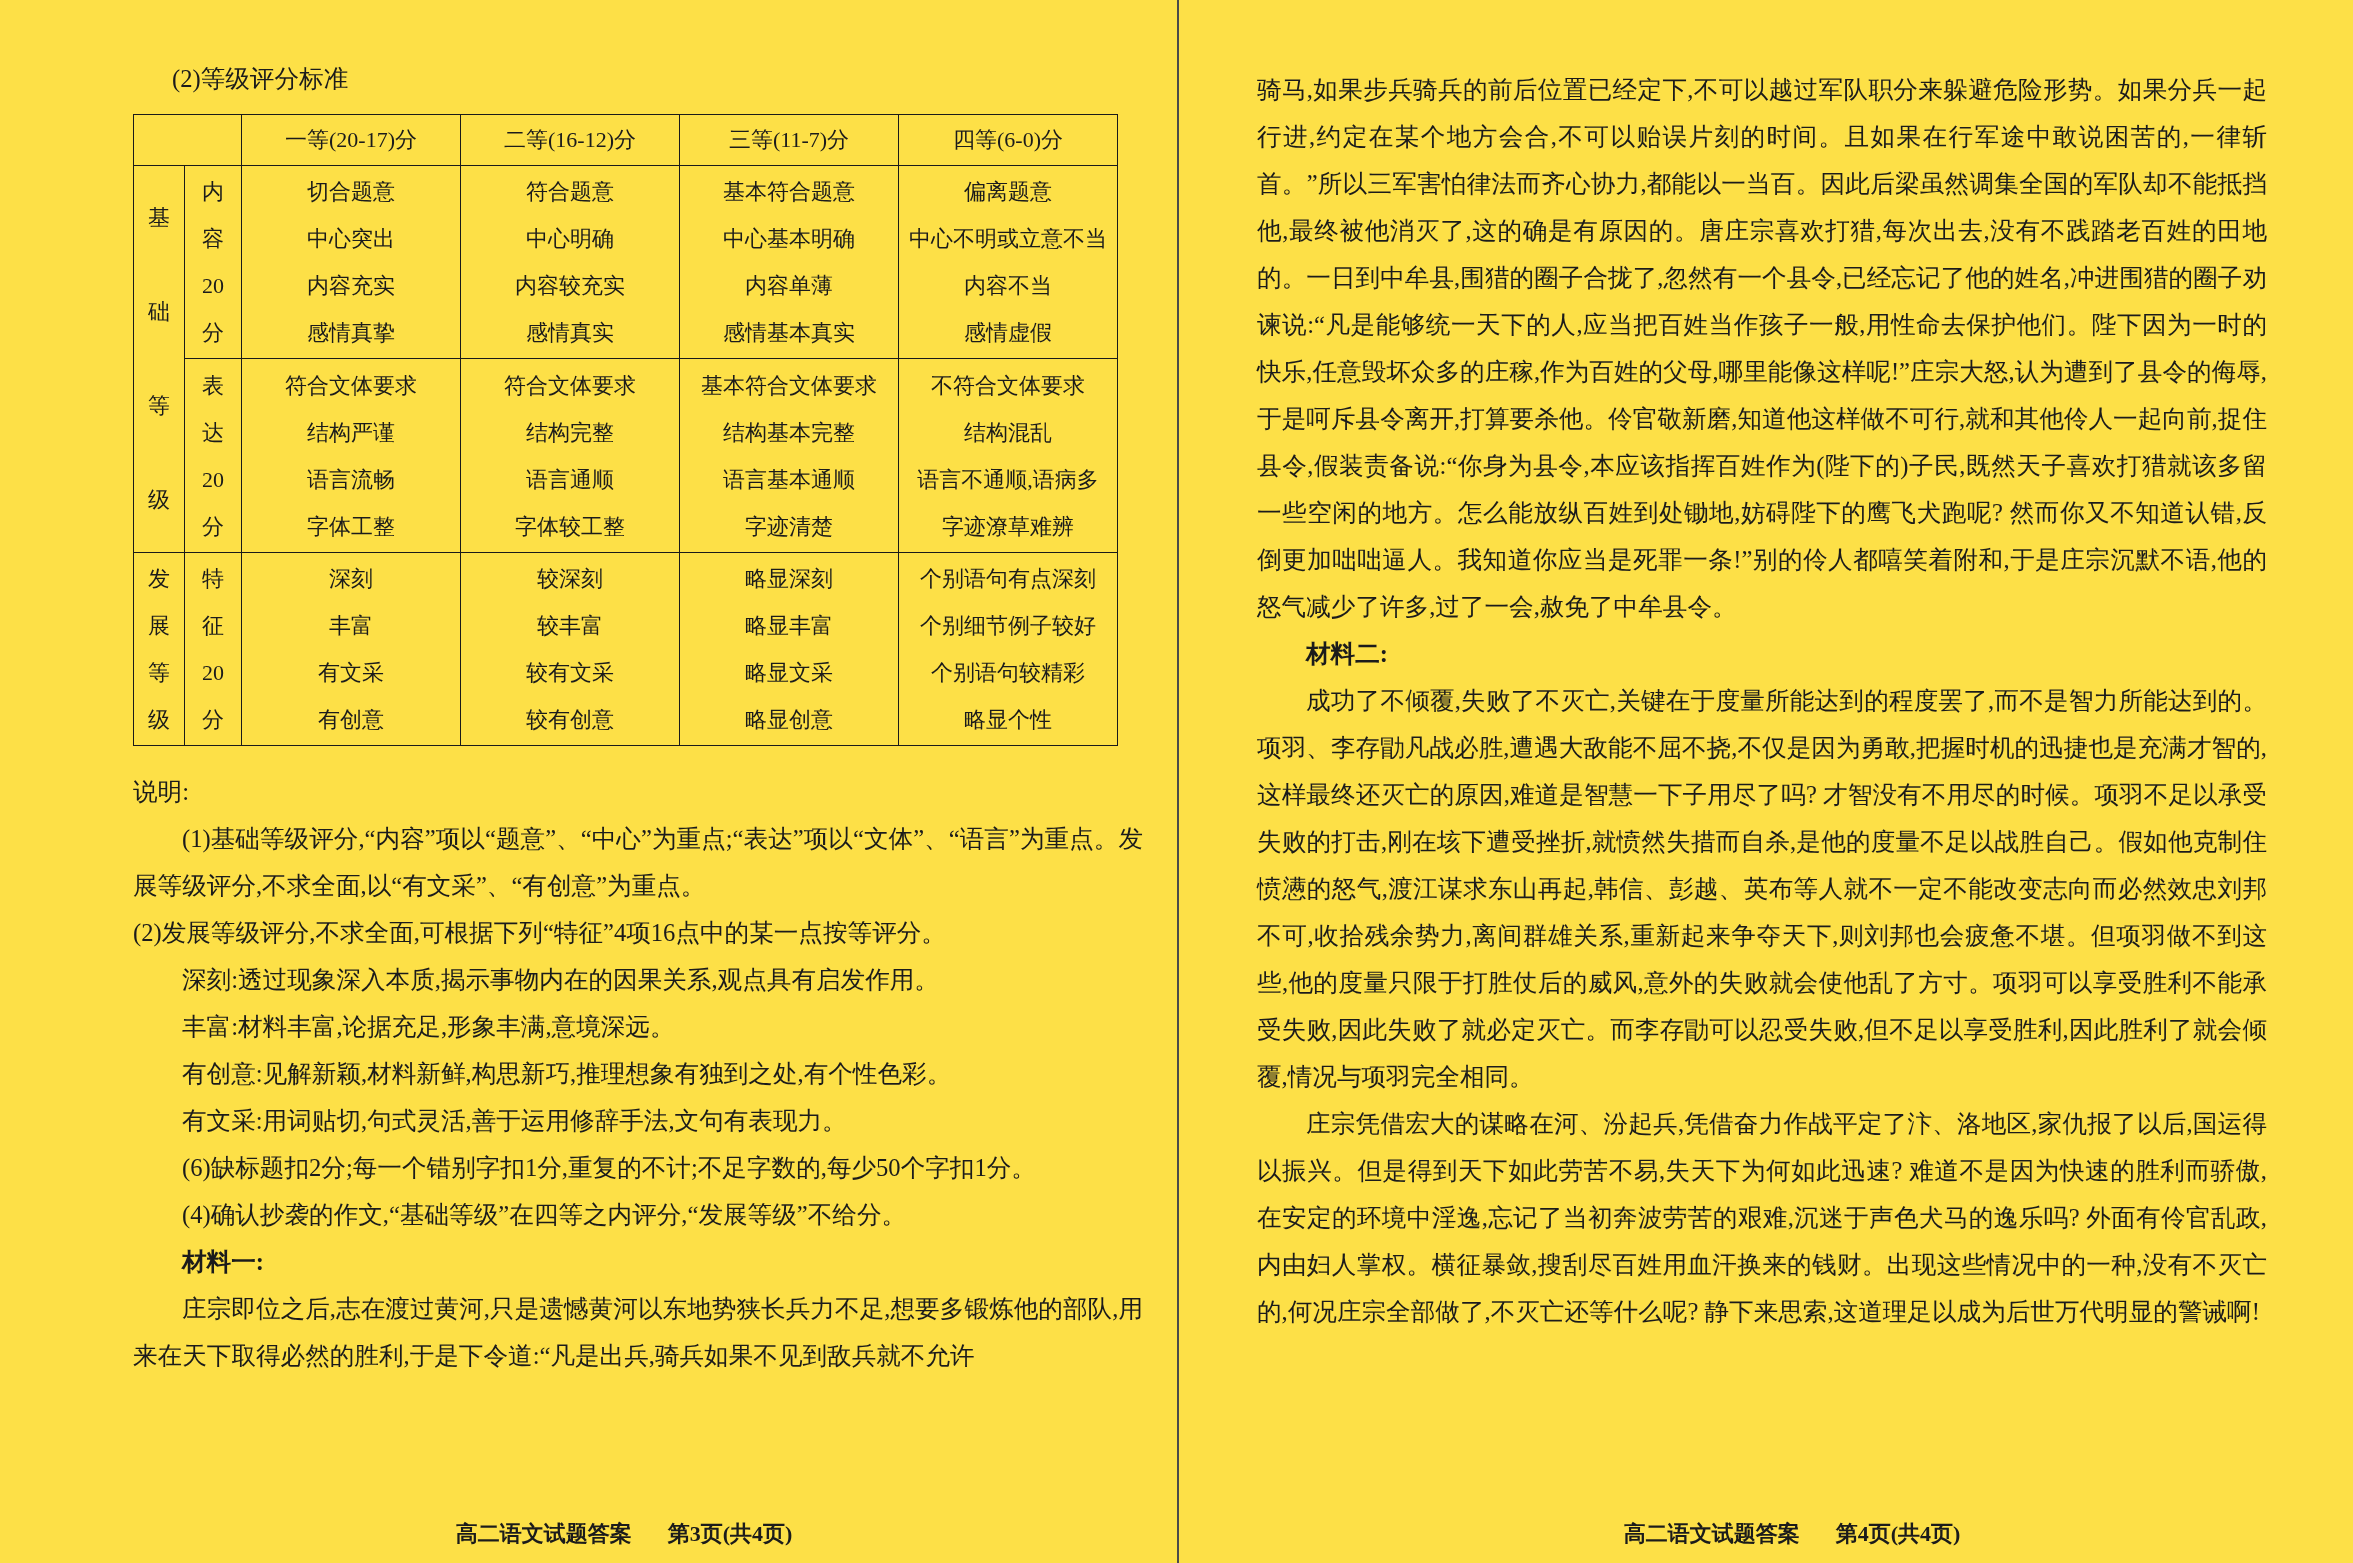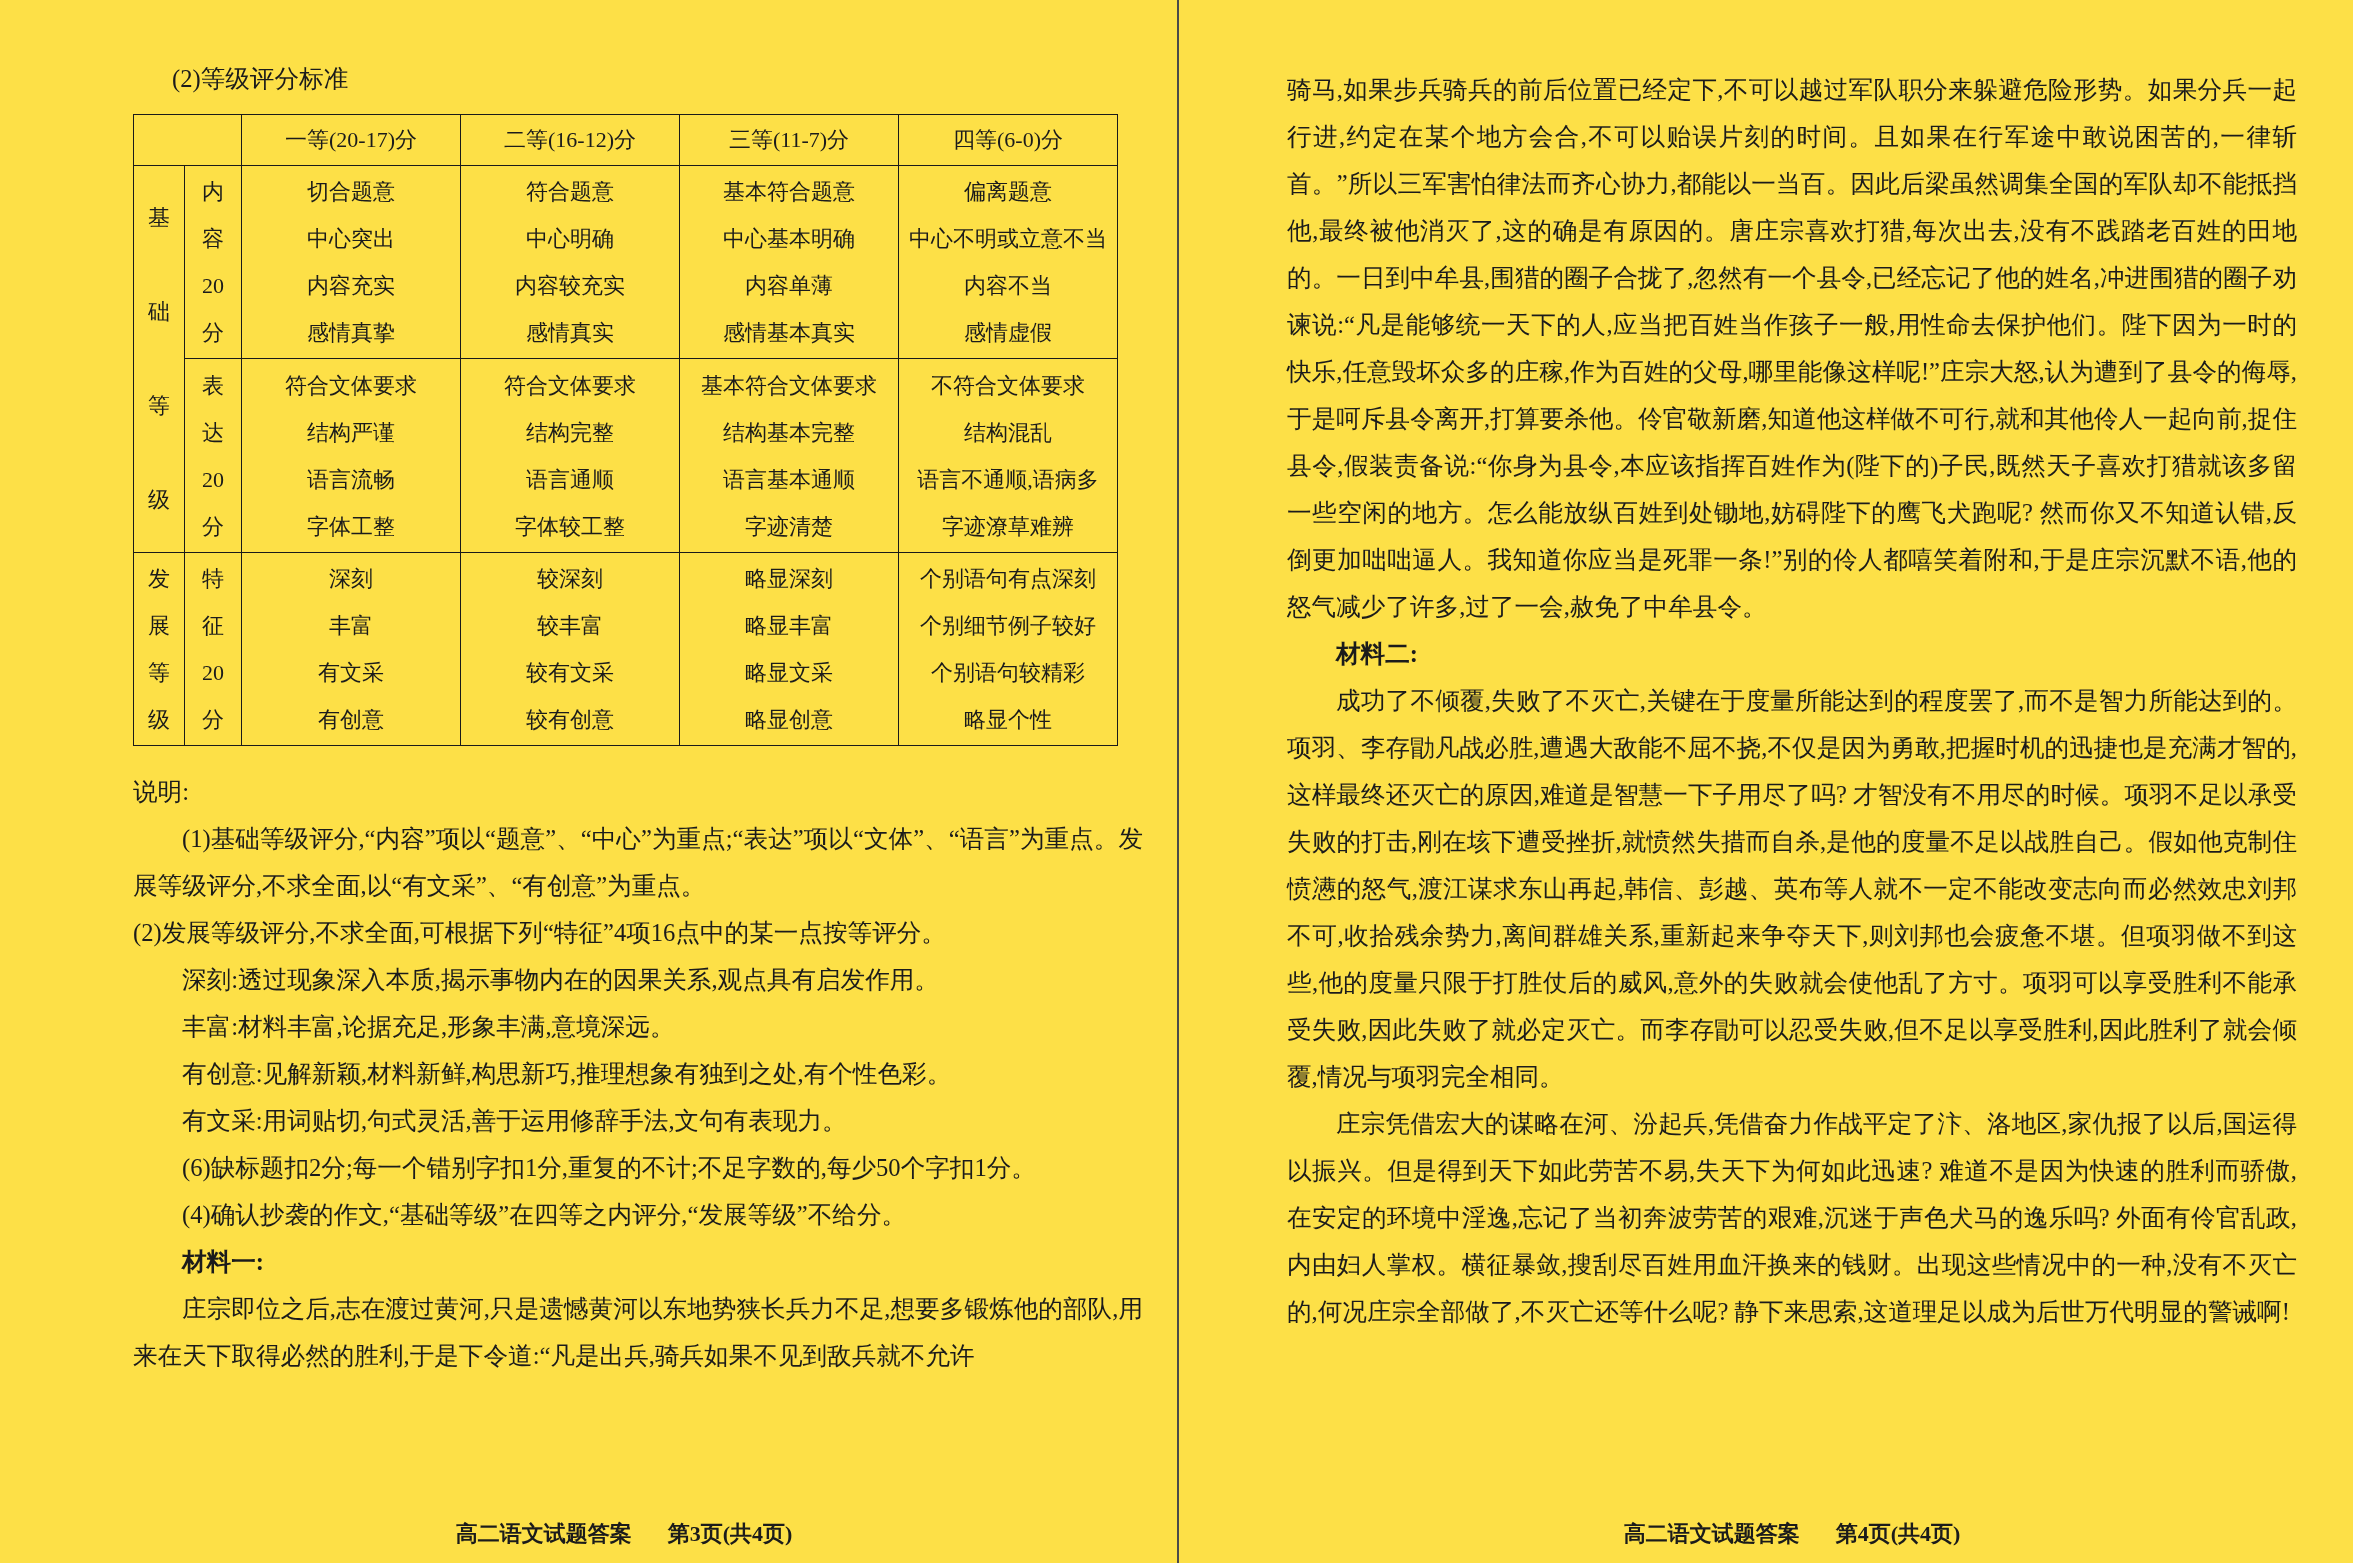--- a/index.html
+++ b/index.html
@@ -13,21 +13,21 @@
     width:2354px; height:1563px;
     background:#fde047;
     overflow:hidden;
   }
   #divider {
     position:absolute; left:1177px; top:0; width:1.7px; height:1563px;
     background:#4a4a4a;
   }
   .page { position:absolute; width:1010px; }
   #page-left  { left:133px;  top:62px; }
-  #page-right { left:1287px; top:66px; }
+  #page-right { left:1257px; top:66px; }
 
   .section-title { font-size:24.6px; line-height:33px; margin-left:39px; margin-bottom:19px; }
 
   table.grading {
     border-collapse:collapse;
     table-layout:fixed;
     width:983px;
     margin-left:0;
     padding-left:33px;
   }

